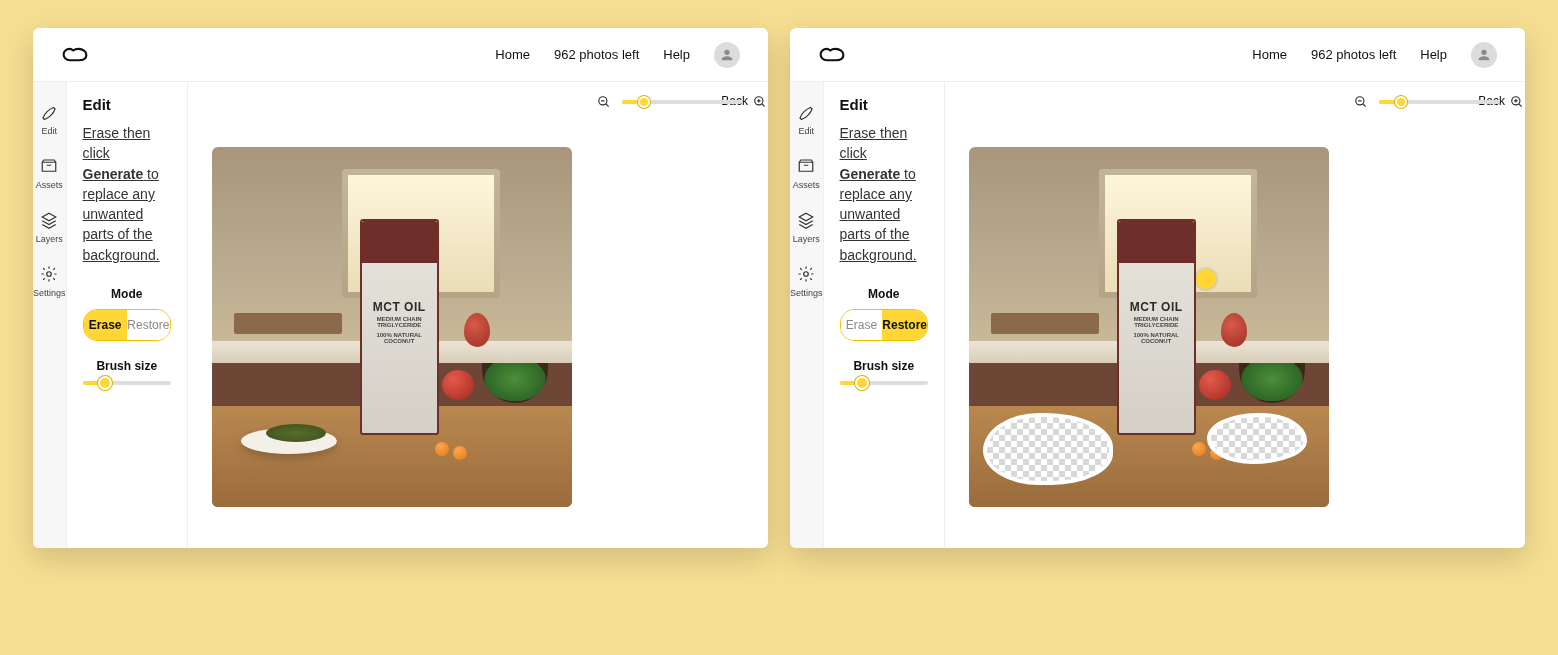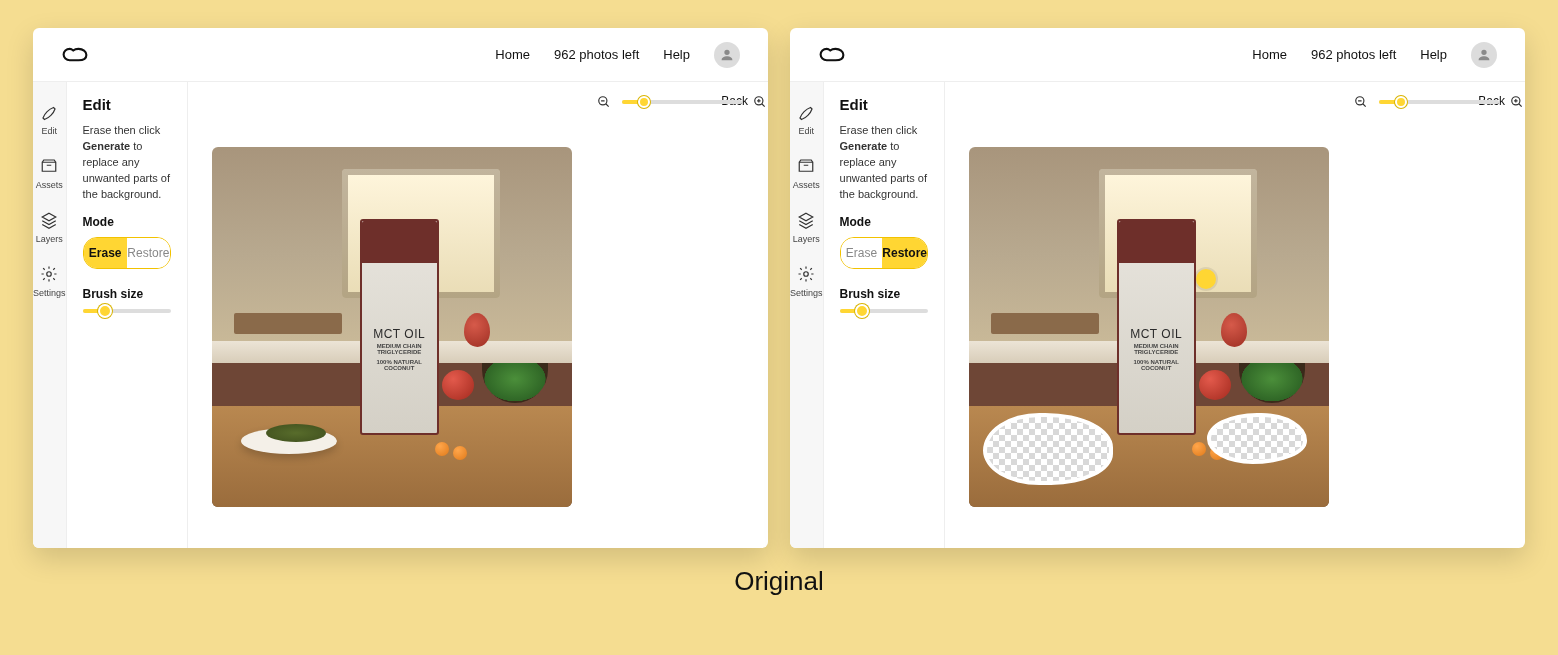--- a/index.html
+++ b/index.html
@@ -60,23 +60,23 @@
     width:100%; display:flex; flex-direction:column; align-items:center;
     padding:10px 0; font-size:9px; color:#444; cursor:pointer;
   }
   .rail-item .icn { width:20px; height:20px; margin-bottom:4px; display:flex; align-items:center; justify-content:center; }
   .rail-item .icn svg { width:18px; height:18px; stroke:#333; fill:none; stroke-width:1.6; }
 
   .sidepanel {
     width: 220px; padding: 14px 16px; border-right:1px solid #eee;
   }
   .sidepanel h3 { font-size:15px; font-weight:700; color:#111; margin-bottom:10px; }
-  .desc { font-size:11px; color:#333; line-height:1.45; margin-bottom:12px; }
+  .desc { font-size:14px; color:#333; line-height:1.45; margin-bottom:22px;text-decoration:underline; }
   .desc b { font-weight:700; }
-  .label { font-size:12px; font-weight:700; color:#111; margin-bottom:8px; }
+  .label { font-size:12px; font-weight:700; color:#111; margin-bottom:8px;text-align:center; }
   .mode-toggle {
     display:flex; border:1px solid #f2c200; border-radius:14px; overflow:hidden;
     margin-bottom:18px;
   }
   .mode-btn {
     flex:1; text-align:center; padding:8px 0; font-size:12px; cursor:pointer;
     background:#fff; color:#888;
   }
   .mode-btn.active { background:#ffd633; color:#111; font-weight:600; }
   .slider-row { display:flex; align-items:center; }
@@ -122,21 +122,21 @@
   .scene .box {
     position:absolute; left:41%; top:20%; width:22%; height:60%;
     background:linear-gradient(#e8e5de,#d4d0c6);
     border:2px solid #6e2f2a; border-radius:3px;
     display:flex; flex-direction:column; align-items:center; padding-top:22%;
   }
   .scene .box::before{
     content:""; position:absolute; top:0; left:0; right:0; height:20%;
     background:#6e2f2a; border-radius:2px 2px 0 0;
   }
-  .scene .box .t1{ font-size:12px; font-weight:400; color:#2b2b2b; letter-spacing:.5px;margin-top:27px; }
+  .scene .box .t1{ font-size:12px; font-weight:700; color:#2b2b2b; letter-spacing:.5px; }
   .scene .box .t2{ font-size:6px; font-weight:700; color:#444; text-align:center; margin-top:2px; white-space:pre-line; }
   .scene .pear { position:absolute; left:70%; top:46%; width:26px; height:34px; background:radial-gradient(circle at 40% 35%, #d65a4a, #9e2f23); border-radius:50% 50% 48% 52% / 56% 56% 44% 44%; }
   .scene .tomato { position:absolute; left:64%; top:62%; width:32px; height:30px; background:radial-gradient(circle at 35% 30%, #e35a4c, #a32a1e); border-radius:50%; }
   .scene .basket { position:absolute; left:75%; top:60%; width:66px; height:40px; background:radial-gradient(ellipse at 50% 40%, #4b8f3a, #2f6626 65%, #3a2a1a 66%); border-radius:0 0 40px 40px; }
   .scene .plate { position:absolute; left:8%; top:78%; width:96px; height:26px; background:#f4f0e8; border-radius:50%; box-shadow:0 4px 8px rgba(0,0,0,.2); }
   .scene .herbs { position:absolute; left:15%; top:77%; width:60px; height:18px; background:radial-gradient(ellipse, #586c2b, #3e4e1d); border-radius:50%; }
   .scene .orange { position:absolute; width:14px; height:14px; background:radial-gradient(circle at 35% 30%, #ffa64b, #e07a1a); border-radius:50%; }
   .scene .o1{ left:62%; top:82%; }
   .scene .o2{ left:67%; top:83%; }
 
@@ -404,14 +404,13 @@
                 <path d="M15 15l5 5M7 10h6M10 7v6"></path>
               </svg>
             </span>
         </div>
       </div>
     </div>
   </div>
 </div>
 
 <div class="captions">
-  <div class="caption">Original</div>
 </div>
 
 </body></html>

